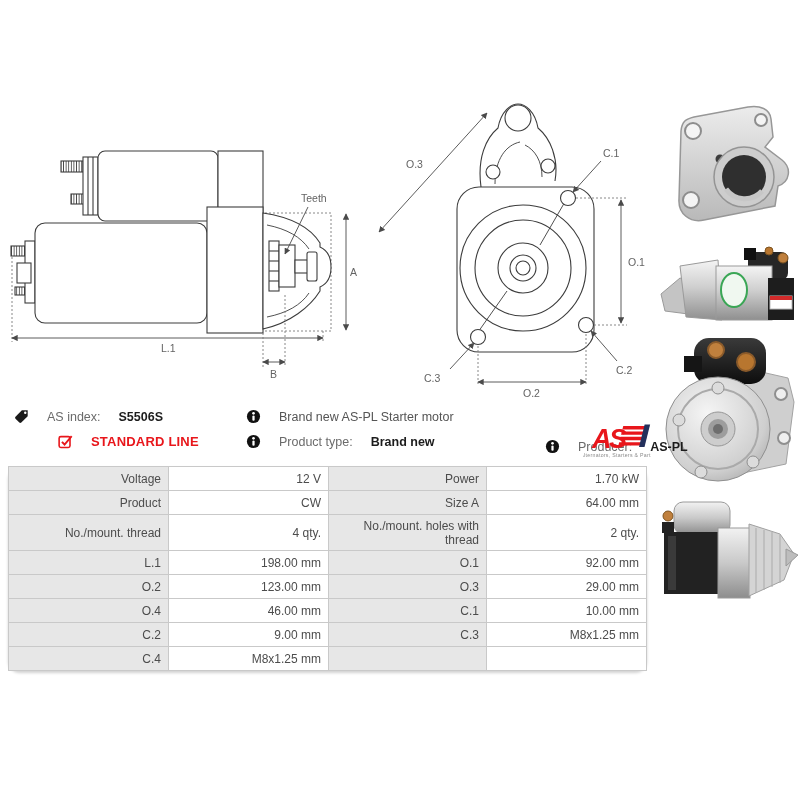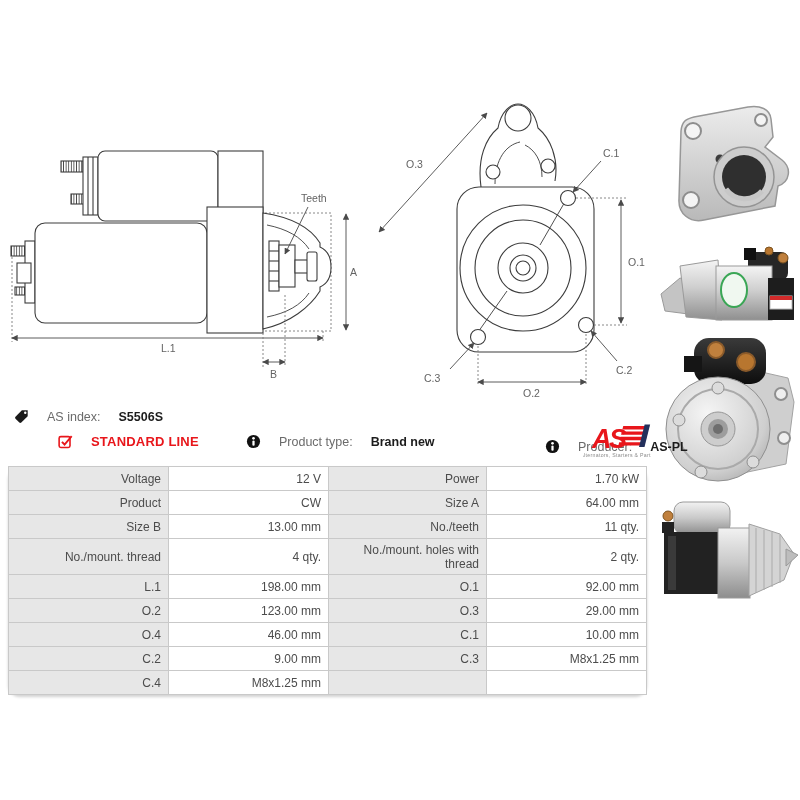--- a/index.html
+++ b/index.html
@@ -270,20 +270,28 @@
   </div>
 
   <div class="inforow redline" style="left:14px;top:434px;padding-left:44px;">
     <svg class="icon14" viewBox="0 0 16 16">
       <rect x="1.2" y="2.8" width="11.6" height="11.6" rx="1.8" fill="none" stroke="#e8161b" stroke-width="1.7"></rect>
       <path d="M4.2,8.3 L7,11.2 L14.6,2.2" fill="none" stroke="#e8161b" stroke-width="2"></path>
     </svg>
     <span>STANDARD LINE</span>
   </div>
 
+  <div class="inforow" style="left:246px;top:409px;">
+    <svg class="icon14" viewBox="0 0 16 16">
+      <circle cx="8" cy="8" r="7" fill="#111"></circle>
+        <circle cx="8" cy="4.6" r="1.4" fill="#fff"></circle>
+      <rect x="6.8" y="6.8" width="2.4" height="5.8" rx="1.2" fill="#fff"></rect>
+    </svg>
+    <span style="color:#555;">Brand new AS-PL Starter motor</span>
+  </div>
 
   <div class="inforow" style="left:246px;top:434px;">
     <svg class="icon14" viewBox="0 0 16 16">
       <circle cx="8" cy="8" r="7" fill="#111"></circle>
         <circle cx="8" cy="4.6" r="1.4" fill="#fff"></circle>
       <rect x="6.8" y="6.8" width="2.4" height="5.8" rx="1.2" fill="#fff"></rect>
     </svg>
     <span>Product type:</span>
     <span class="val">Brand new</span>
   </div>
@@ -323,26 +331,20 @@
         <td class="val">12 V</td>
         <td class="lab">Power</td>
         <td class="val">1.70 kW</td>
       </tr>
       <tr>
         <td class="lab">Product</td>
         <td class="val">CW</td>
         <td class="lab">Size A</td>
         <td class="val">64.00 mm</td>
       </tr>
-      <tr>
-        <td class="lab">Size B</td>
-        <td class="val">13.00 mm</td>
-        <td class="lab">No./teeth</td>
-        <td class="val">11 qty.</td>
-      </tr>
       <tr class="tall">
         <td class="lab">No./mount. thread</td>
         <td class="val">4 qty.</td>
         <td class="lab">No./mount. holes with thread</td>
         <td class="val">2 qty.</td>
       </tr>
       <tr>
         <td class="lab">L.1</td>
         <td class="val">198.00 mm</td>
         <td class="lab">O.1</td>

